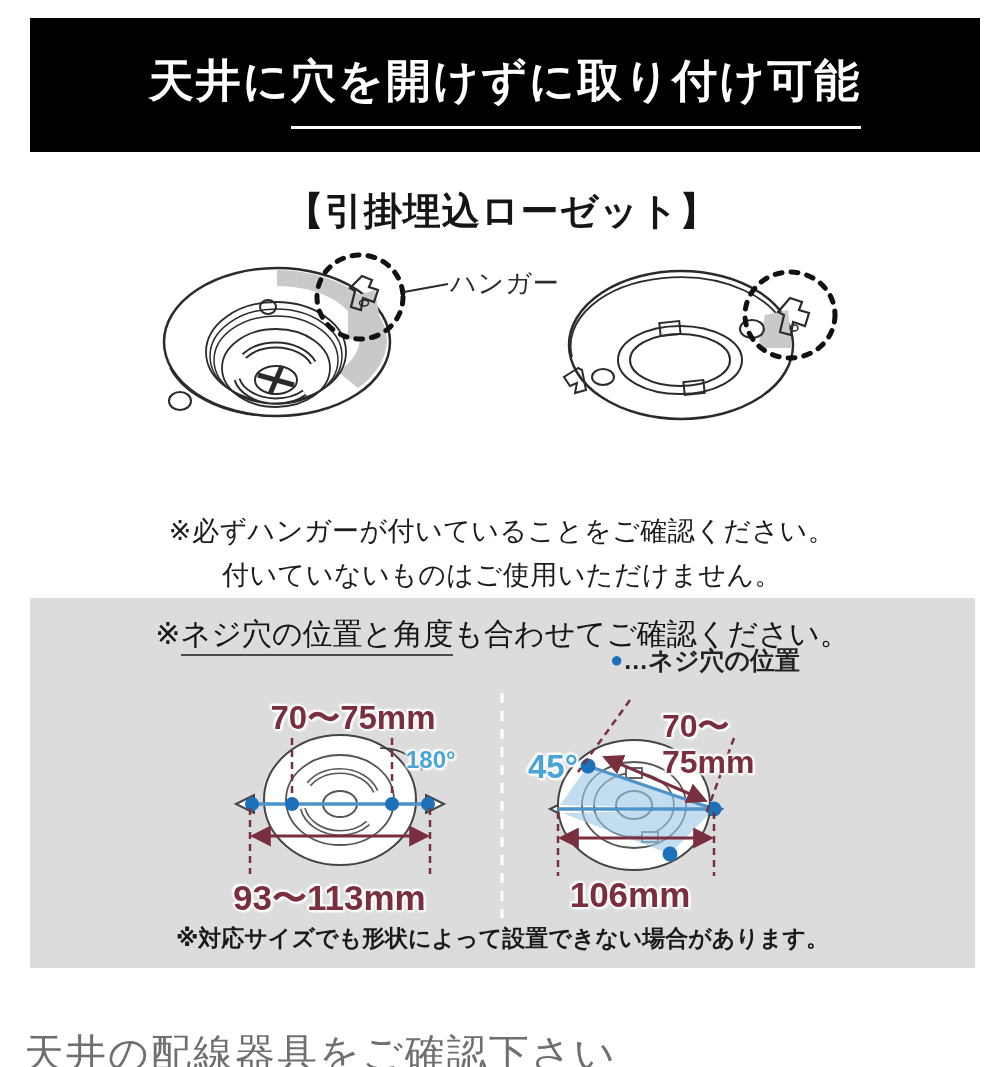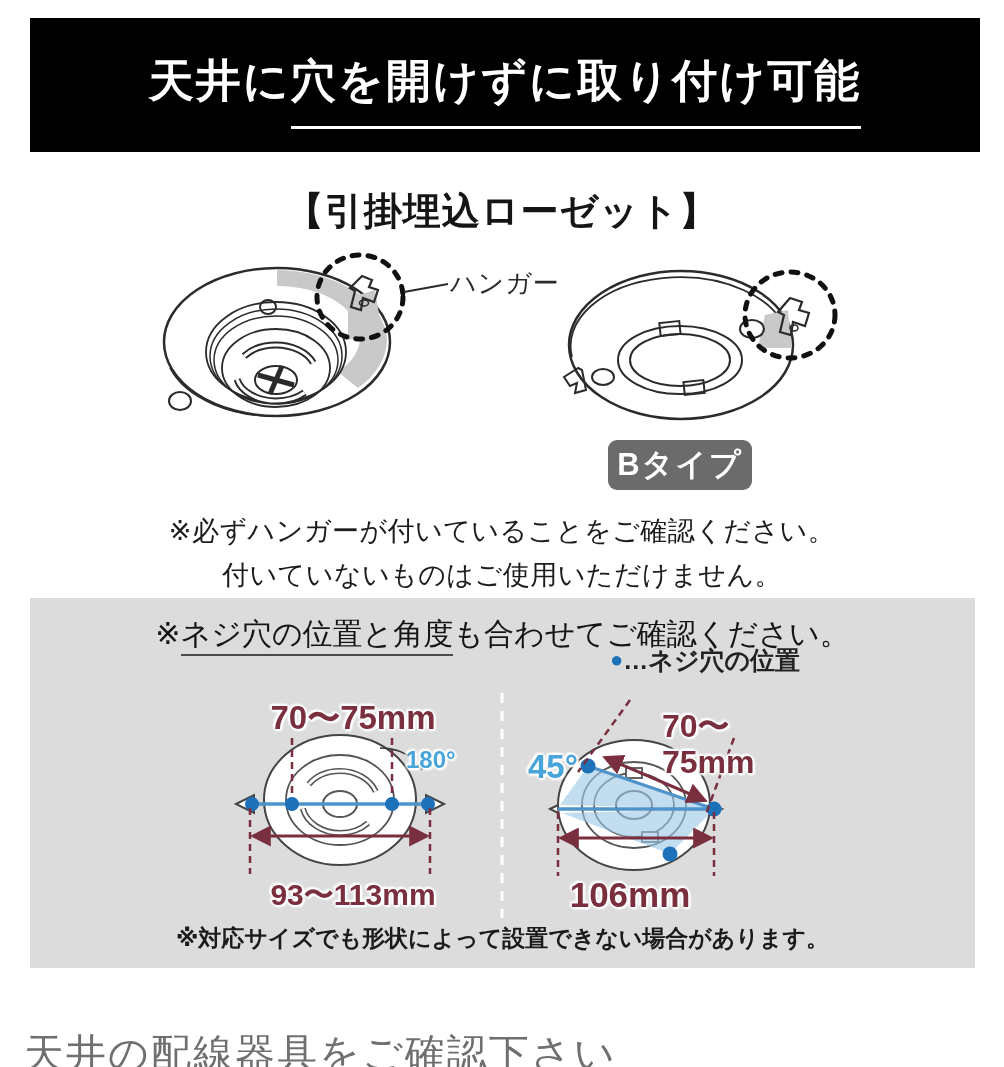--- a/index.html
+++ b/index.html
@@ -38,21 +38,21 @@
   .panel-title .u{border-bottom:2px solid #4a4a4a; padding-bottom:4px;}
   .legend{position:absolute; left:580px; top:46px; font-size:25px; color:#222; font-weight:600;}
   .legend .dot{color:var(--dotblue); font-size:22px; vertical-align:2px;}
 
   .halo{text-shadow:-2px 0 2px #fff,2px 0 2px #fff,0 -2px 2px #fff,0 2px 2px #fff,
         -2px -2px 2px #fff,2px 2px 2px #fff;}
   .meas{position:absolute; color:var(--maroon); font-weight:700; white-space:nowrap;}
   .ang{position:absolute; color:var(--blue); font-weight:700; white-space:nowrap;}
   .m-top-a{left:223px; top:98px; width:200px; text-align:center; font-size:33px;}
   .m-180{left:376px; top:148px; font-size:24px;text-align:right;}
-  .m-bot-a{left:203px; top:277px; width:240px; text-align:center; font-size:30px;}
+  .m-bot-a{left:203px; top:277px; width:240px; text-align:left; font-size:35px;}
   .m-45{left:498px; top:150px; font-size:33px;}
   .m-diag-b{left:632px; top:110px; font-size:32px; line-height:36px; text-align:left;}
   .m-bot-b{left:500px; top:277px; width:200px; text-align:center; font-size:35px;}
   .panel-note{position:absolute; left:0; top:325px; width:945px; text-align:center;
     font-size:23px; font-weight:700; color:#1a1a1a;}
   .panel-svg{position:absolute; left:0; top:0; width:945px; height:370px;}
 
   .footer-caption{position:absolute; left:24px; top:1026px; font-size:40px; color:var(--footer); letter-spacing:2px;}
 
   svg .ink{stroke:#2b2b2b; fill:none;}
@@ -114,21 +114,20 @@
         <path d="M760 58 L772 62 L769 70 L779 73 L775 86 L763 82 L761 95 L750 92 L754 75 L748 72 Z" fill="#fff" class="ink" stroke-width="2.2"></path>
         <ellipse cx="764" cy="88" rx="4" ry="3" fill="#fff" class="ink" stroke-width="1.5"></ellipse>
       </g>
       <ellipse cx="722" cy="89" rx="12" ry="9" fill="#fff" class="ink" stroke-width="2"></ellipse>
       <ellipse cx="760" cy="75" rx="45" ry="43" fill="none" stroke="#111" stroke-width="5" stroke-dasharray="7 9" stroke-linecap="round"></ellipse>
     </g>
   </svg>
 
   <div class="hanger-label">ハンガー</div>
 
-  <div class="type-label type-b">Bタイプ</div>
 
   <div class="note-line note2">付いていないものはご使用いただけません。</div>
   <div class="note-line note1">※必ずハンガーが付いていることをご確認ください。</div>
 
   <div class="panel">
 
     <svg class="panel-svg" viewBox="0 0 945 370">
       <defs>
         <marker id="ah" viewBox="0 0 10 10" refX="8" refY="5" markerWidth="7" markerHeight="7" orient="auto-start-reverse">
           <path d="M0 0 L10 5 L0 10 z" class="ah"></path>

